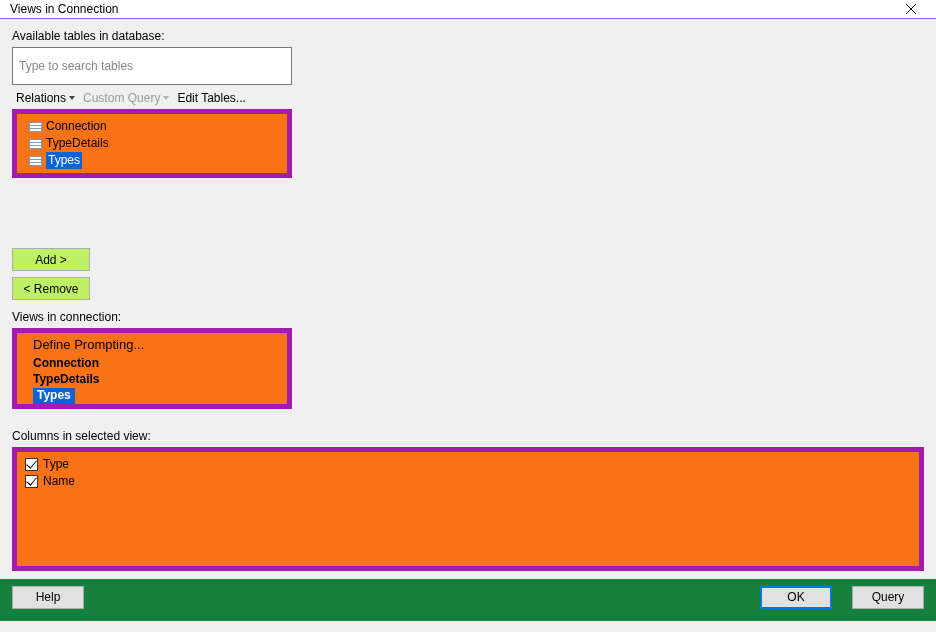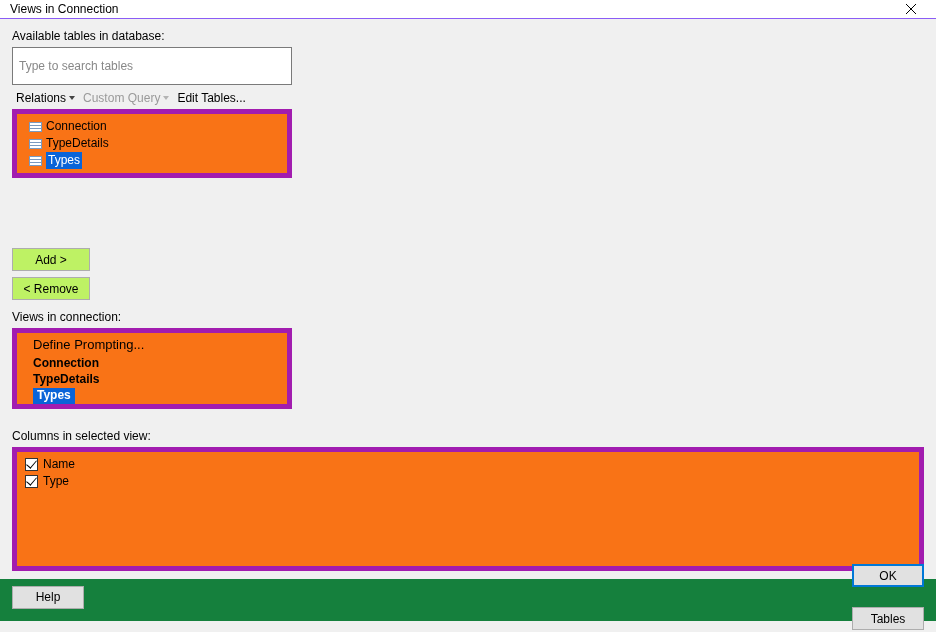--- a/index.html
+++ b/index.html
@@ -158,21 +158,21 @@
     transform: rotate(40deg) scaleX(0.8);
   }
   .footer {
     height: 42px;
     display: flex;
     align-items: center;
     justify-content: space-between;
     padding: 0 12px 6px 12px;
     background: #15803d;
   }
-  .footer .right { display: flex; gap: 20px; flex-direction: column; }
+  .footer .right { display: flex; gap: 20px; }
   .btn-footer {
     width: 72px; height: 23px;
     border: 1px solid #adadad;
     background: #e1e1e1;
     font-family: inherit; font-size: 12px;
     display: flex; align-items: center; justify-content: center;
     cursor: default;
   }
   .btn-footer.default {
     border: 1px solid #0078d7;
@@ -243,30 +243,30 @@
     </div>
   </div>
 
   <div class="gap-views-cols"></div>
 
   <div class="col col-columns">
     <div class="section-label">Columns in selected view:</div>
     <div class="listbox" id="columns-list">
         <div class="check-item">
           <span class="checkbox"></span>
-          <span>Name</span>
+          <span>Type</span>
         </div>
         <div class="check-item">
           <span class="checkbox"></span>
-          <span>Type</span>
+          <span>Name</span>
         </div>
       </div>
   </div>
 
 </div>
 
 <div class="footer">
   <div class="btn-footer">Help</div>
   <div class="right">
     <div class="btn-footer default">OK</div>
-    <div class="btn-footer">Tables</div>
+    <div class="btn-footer">Query</div>
   </div>
 </div>
 
 </body></html>

